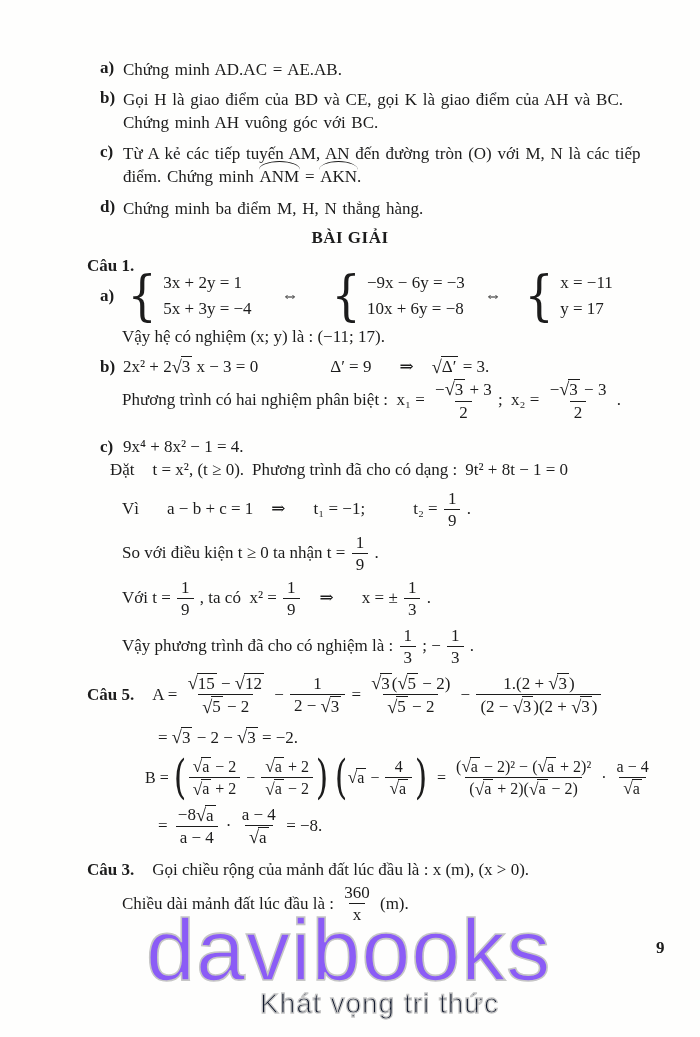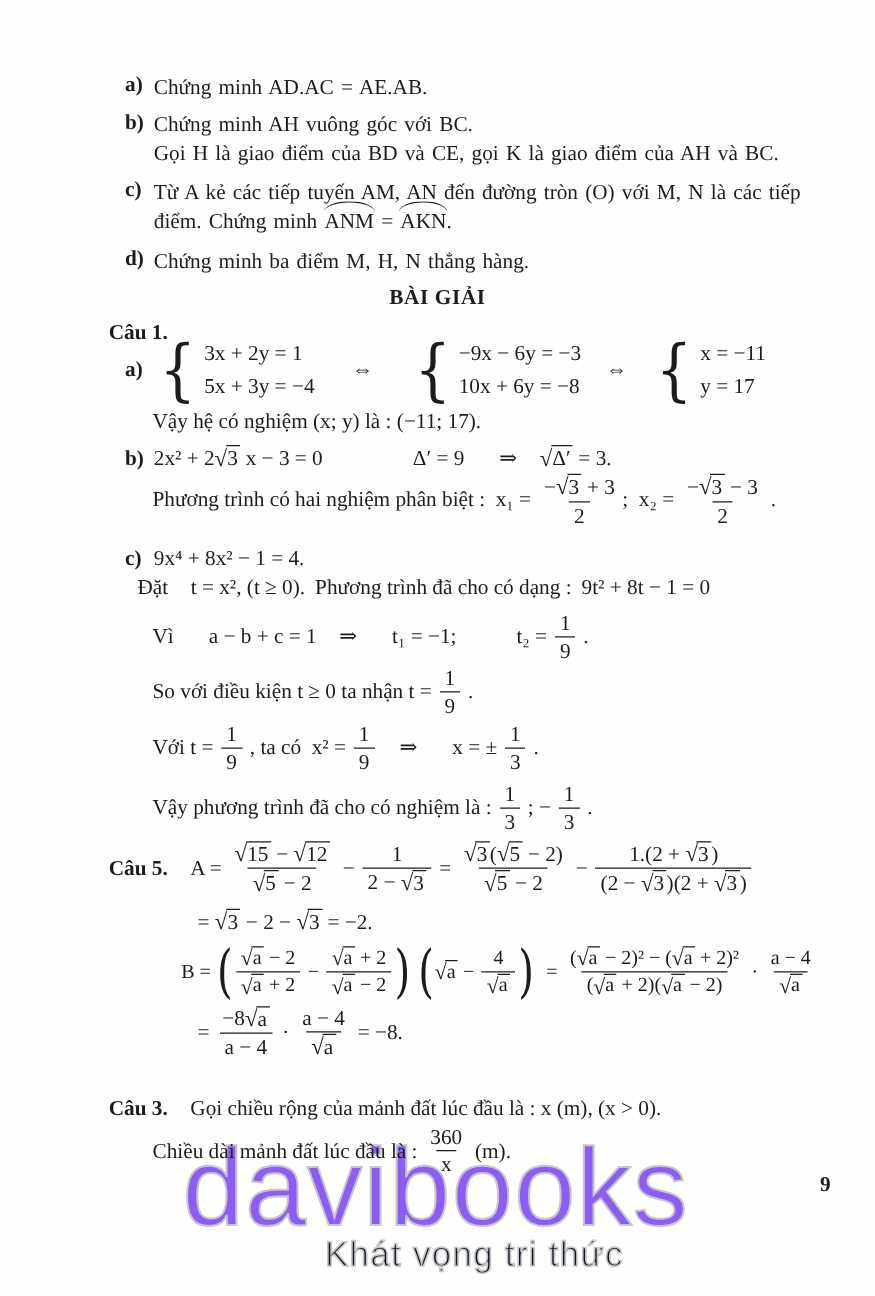--- a/index.html
+++ b/index.html
@@ -60,21 +60,21 @@
   #r-c{margin:13px 0 0 100px;}
   #r-dat{margin:0px 0 0 110px;}
   #r-vi{margin:7px 0 0 122px;}
   #r-sovoi{margin:2px 0 0 122px;}
   #r-voi{margin:3px 0 0 122px;}
   #r-vay{margin:6px 0 0 122px;}
   #r-cau2{margin:5px 0 0 87px;}
   #r-a2{margin:9px 0 0 158px;}
   #r-b1{margin:7px 0 0 145px;font-size:16px;}
   #r-b2{margin:5px 0 0 158px;}
-  #r-cau3{margin:28px 0 0 87px;}
+  #r-cau3{margin:11px 0 0 87px;}
   #r-cd{margin:1px 0 0 122px;}
   
   .wm-brand{position:absolute;z-index:1;left:146px;top:906px;
     font-family:"Liberation Sans",sans-serif;font-size:88px;line-height:1;letter-spacing:1px;
     color:#8b5cf6;-webkit-text-stroke:1.6px #c6c6c6;}
   .wm-slogan{position:absolute;z-index:1;left:260px;top:990px;
     font-family:"Liberation Sans",sans-serif;font-size:28px;line-height:1;letter-spacing:1px;
     color:#0f172a;-webkit-text-stroke:1.3px #c6c6c6;}
   .page-num{position:absolute;z-index:2;left:656px;top:938px;font-weight:bold;font-size:17px;}
 </style>
@@ -91,22 +91,22 @@
 
     <div class="item" id="r-item-a">
       <span class="lbl">a)</span>
       <span class="ibody">
         <span class="ln"><span class="mt">Chứng minh AD.AC = AE.AB.</span></span>
       </span>
     </div>
     <div class="item" id="r-item-b">
       <span class="lbl">b)</span>
       <span class="ibody">
+        <span class="ln"><span class="mt">Gọi H là giao điểm của BD và CE, gọi K là giao điểm của AH và BC.</span></span>
         <span class="ln"><span class="mt">Chứng minh AH vuông góc với BC.</span></span>
-        <span class="ln"><span class="mt">Gọi H là giao điểm của BD và CE, gọi K là giao điểm của AH và BC.</span></span>
       </span>
     </div>
     <div class="item" id="r-item-c">
       <span class="lbl">c)</span>
       <span class="ibody">
         <span class="ln"><span class="mt">Từ A kẻ các tiếp tuyến AM, AN đến đường tròn (O) với M, N là các tiếp</span></span>
         <span class="ln"><span class="mt">điểm. Chứng minh </span><span class="arc">ANM</span><span class="mt"> = </span><span class="arc">AKN</span><span class="mt">.</span></span>
       </span>
     </div>
     <div class="item" id="r-item-d">

